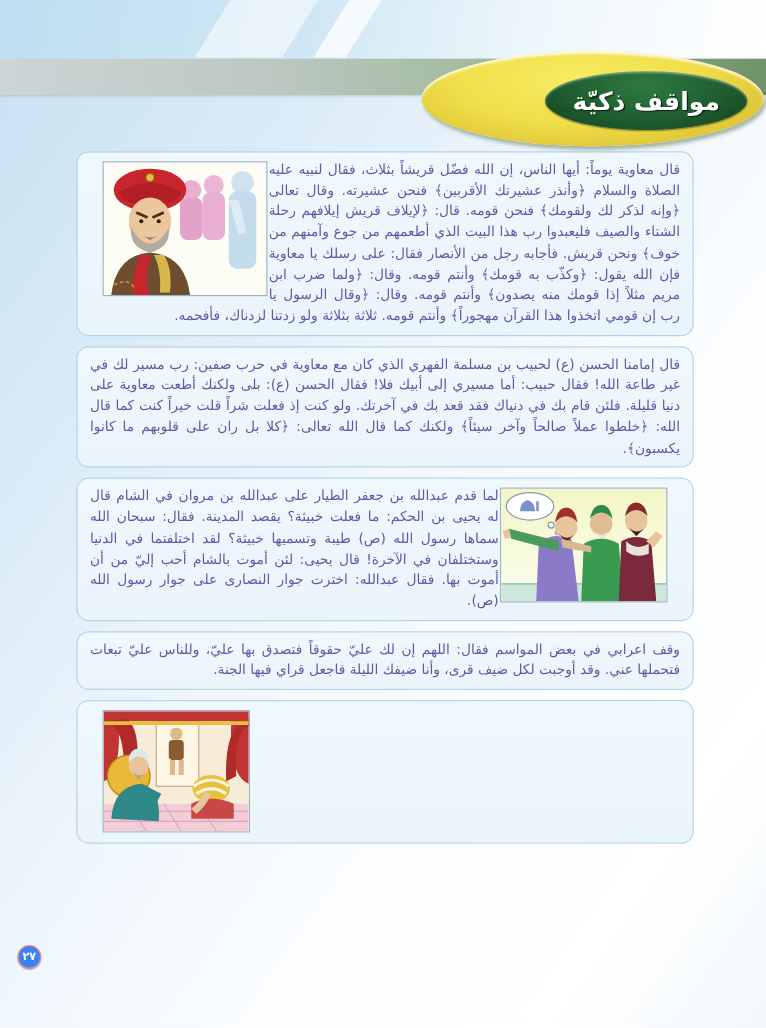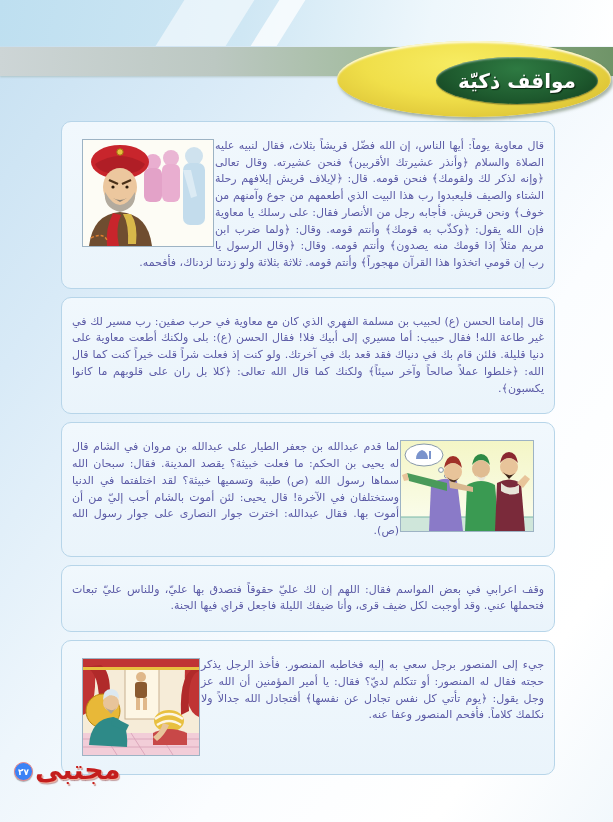--- a/index.html
+++ b/index.html
@@ -24,21 +24,21 @@
   .banner-green{position:absolute;left:99px;top:16px;width:162px;height:47px;border-radius:50%;
     background:radial-gradient(ellipse at 50% 25%,#2e7a42 0%,#1e5a2e 60%,#123d1e 100%);
     box-shadow:inset 0 1px 2px rgba(255,255,255,.5),0 1px 1px rgba(60,60,30,.5);
     display:flex;align-items:center;justify-content:center;}
   .banner-title{color:#ffffff;font-weight:bold;font-size:20px;text-shadow:1px 1px 1px #09230f;direction:rtl;white-space:nowrap;}
   
   .content{position:absolute;left:61px;top:121px;width:494px;}
   .story-box{
     background:linear-gradient(to bottom,#f1f8fd,#eaf4fb);
     border:1px solid #b7d5e9;border-radius:10px;
-    padding:16px 10px;margin-bottom:8px;
+    padding:6px 10px;margin-bottom:8px;
     direction:rtl;overflow:hidden;
   }
   .story-text{
     margin:0;color:#5c5ba6;font-size:11px;line-height:1.52;
     text-align:justify;text-justify:inter-word;
   }
   .illus{border:1px solid #9db3c4;background:#fff;display:block;margin:1px;}
   .float-left{float:left;margin-left:10px;margin-bottom:2px;}
   .float-right{float:right;margin-right:10px;margin-bottom:2px;}
   
@@ -173,22 +173,20 @@
       <circle cx="28" cy="44" r="8" fill="#e8c49a"></circle>
       <path d="M20 41 q8 -9 16 -1 q0 -10 -8 -10 q-8 0 -8 11z" fill="#dce8f0"></path>
       <path d="M22 48 q6 6 11 1 l-5 6z" fill="#b0a494"></path>
       <path d="M30 58 l16 8 l-3 6 l-15 -6 z" fill="#2e8a88"></path>
 
       <ellipse cx="86" cy="62" rx="15" ry="11" fill="#e8c040"></ellipse>
       <path d="M72 60 q14 -10 28 0 M74 66 q12 -8 24 0" stroke="#fdf6e4" stroke-width="2.5" fill="none"></path>
       <path d="M70 74 q16 -8 34 0 l0 12 l-34 0 z" fill="#c84848"></path>
       <path d="M70 78 q8 -6 10 -14 l6 2 q-4 10 -12 16 z" fill="#e8c49a"></path>
     </svg>
-    <p class="story-text">جيء إلى المنصور برجل سعي به إليه فخاطبه المنصور. فأخذ الرجل يذكر حجته فقال له المنصور: أو تتكلم لديّ؟ فقال: يا أمير المؤمنين أن الله عز وجل يقول: ﴿يوم تأتي كل نفس تجادل عن نفسها﴾ أفتجادل الله جدالاً ولا نكلمك كلاماً. فأفحم المنصور وعفا عنه.</p>
   </section>
 
 
 </div>
 
 <div class="logo">
-  <span class="logo-word">مجتبى</span>
   <span class="page-badge">٢٧</span>
 </div>
 
 </body></html>

